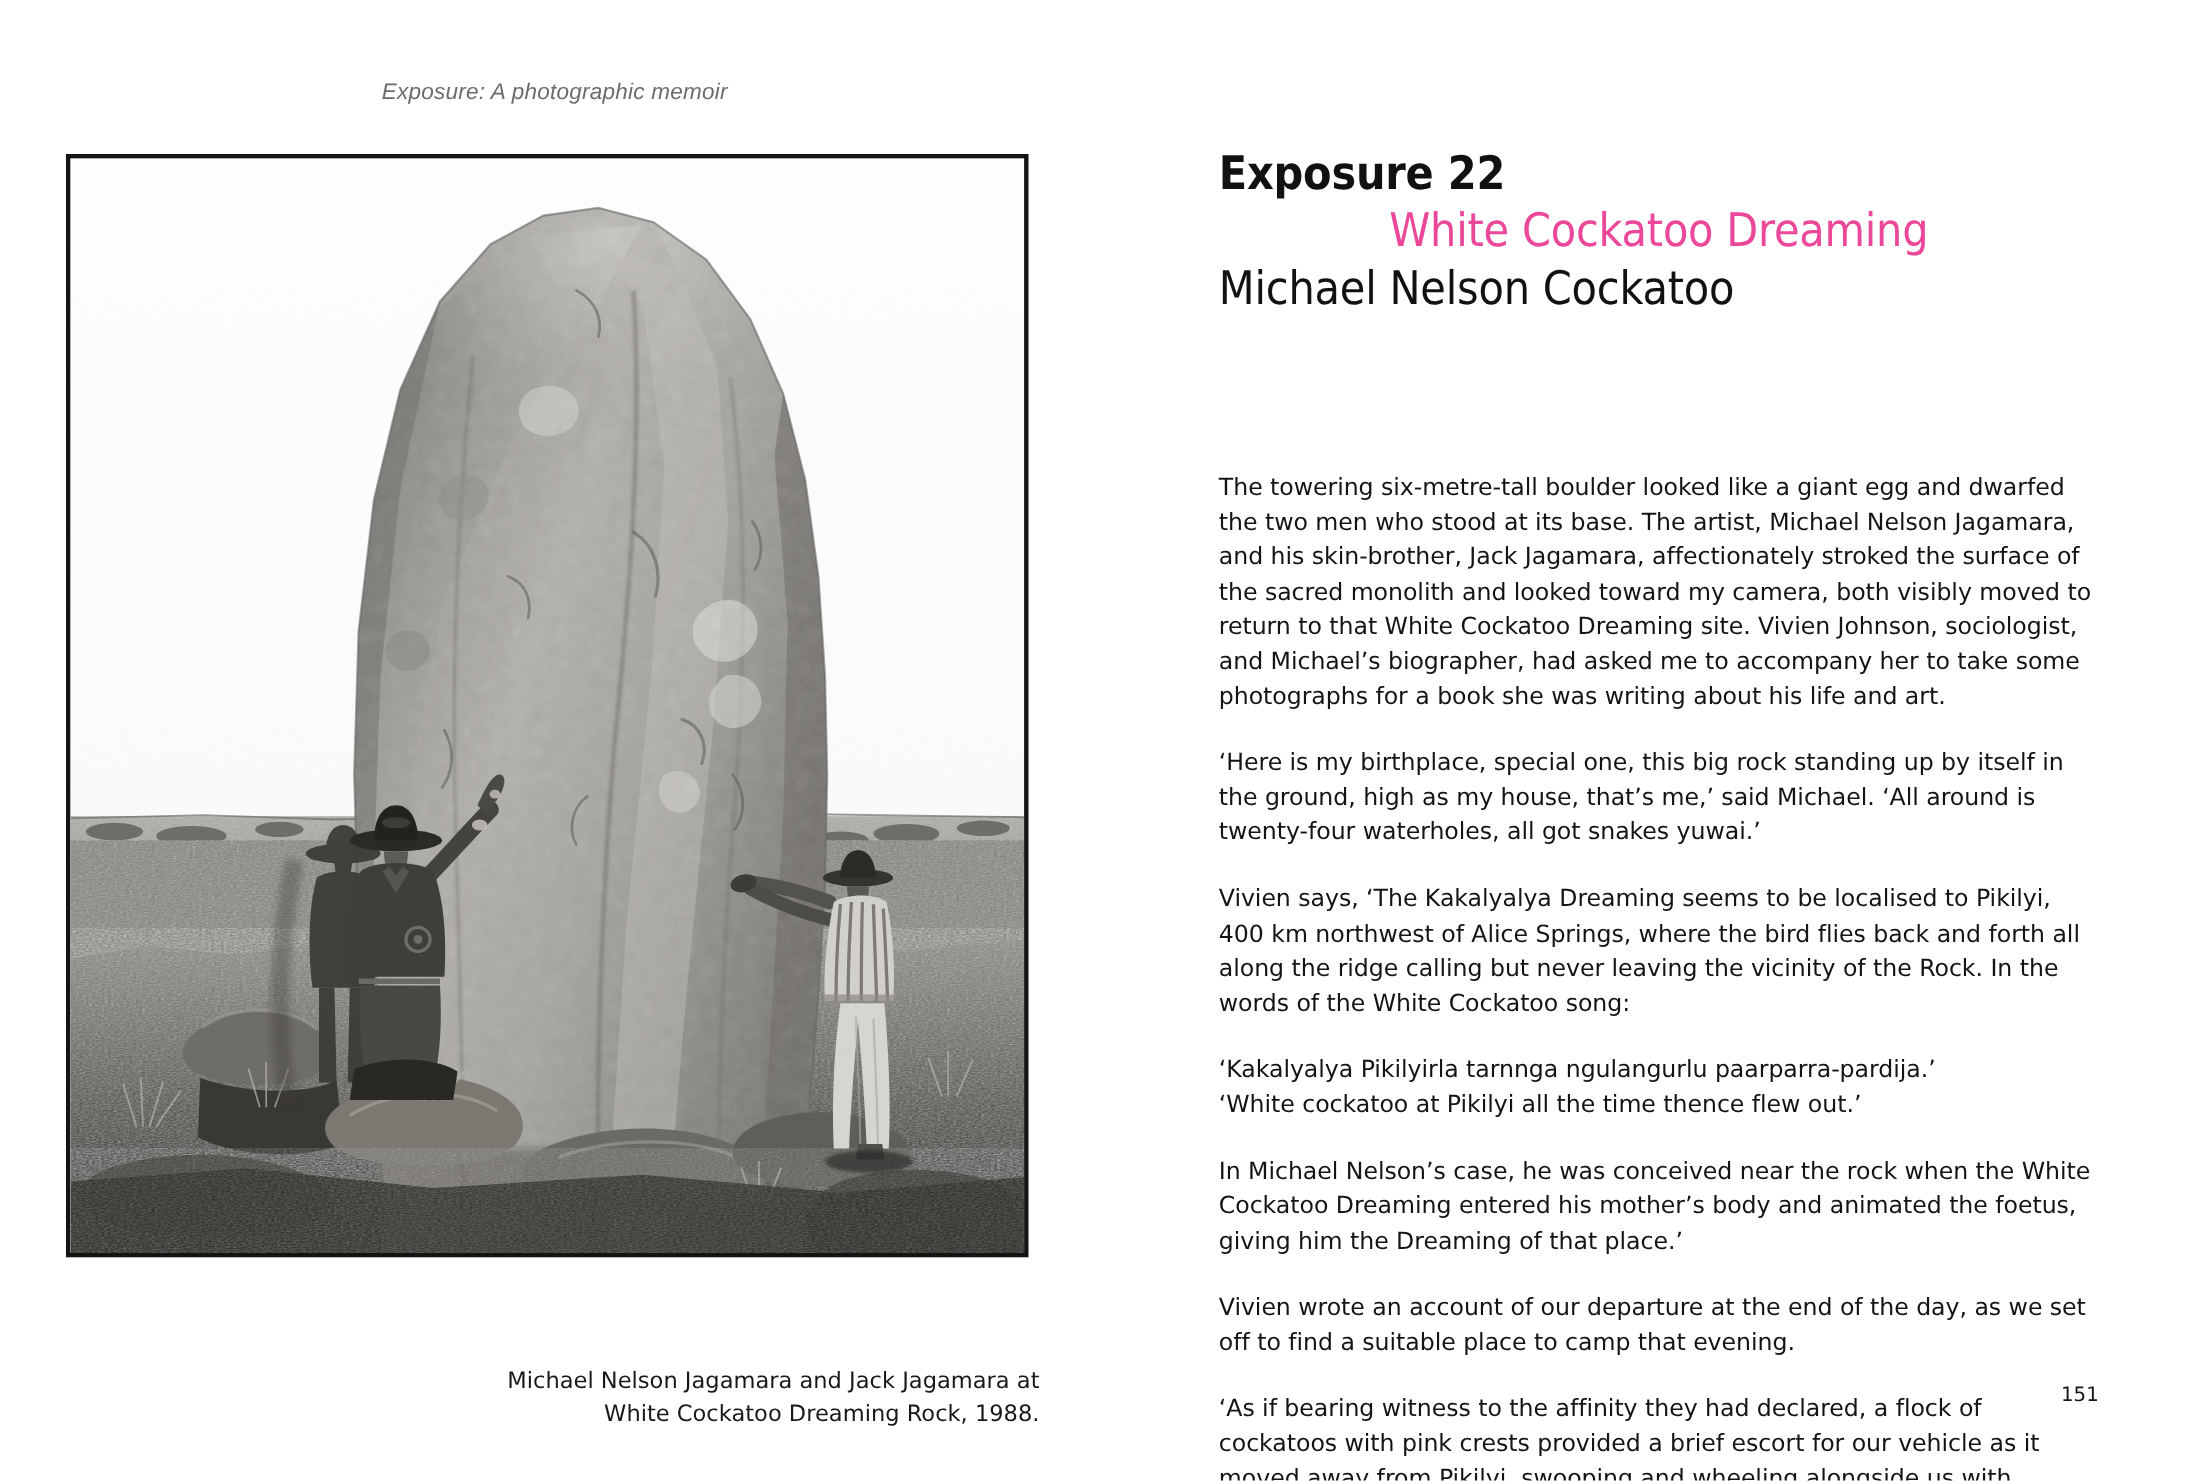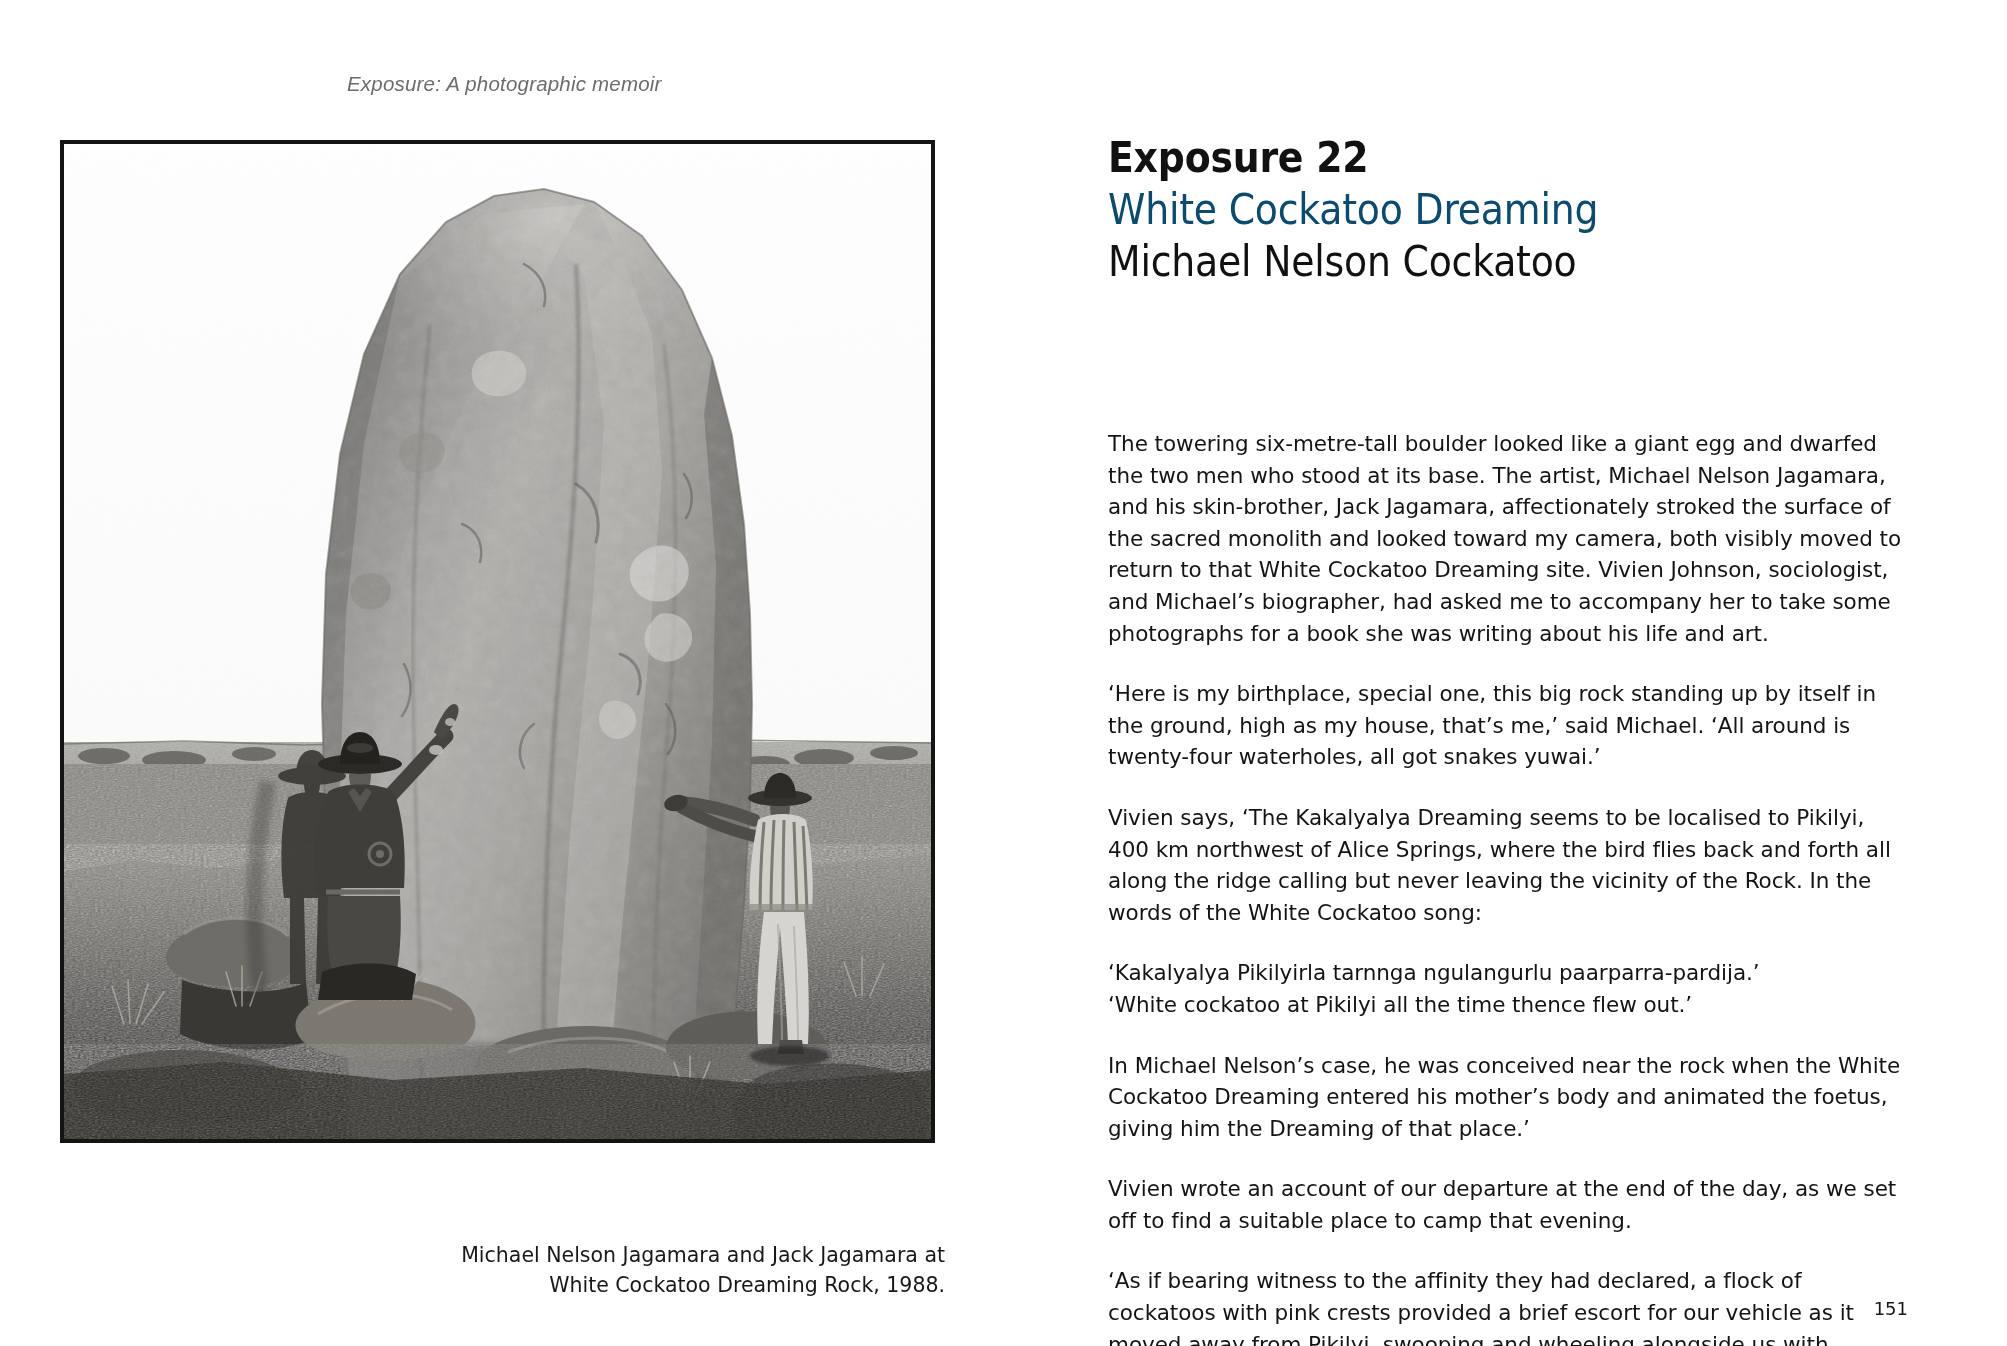--- a/index.html
+++ b/index.html
@@ -80,21 +80,21 @@
   }
   .title-line {
     font-family: "DejaVu Sans Condensed", "Liberation Sans Narrow", "Liberation Sans", sans-serif;
     font-stretch: condensed;
     font-size: 42px;
     line-height: 52px;
     letter-spacing: -0.2px;
     white-space: nowrap;
   }
   .title-exposure { font-weight: 700; color: #111113; }
-  .title-work     { font-weight: 400; color: #0c4a6e; }
+  .title-work     { font-weight: 400; color: #ec4899; text-align: center; }
   .title-artist   { font-weight: 400; color: #111113; }
 
   .body-copy {
     position: absolute;
     left: 0;
     top: 412px;
     width: 803px;
     font-family: "DejaVu Sans", sans-serif;
     font-size: 21.5px;
     line-height: 31.6px;
@@ -109,21 +109,20 @@
 
   .folio {
     position: absolute;
     left: 0;
     top: 1258px;
     width: 800px;
     text-align: right;
     font-family: "DejaVu Sans", sans-serif;
     font-size: 18px;
     color: #17171a;
-    margin-top: 40px;
   }
 </style>
 </head>
 <body>
 
 <div class="page">
 
   <div class="running-head">Exposure: A photographic memoir</div>
 
   <div class="plate">

